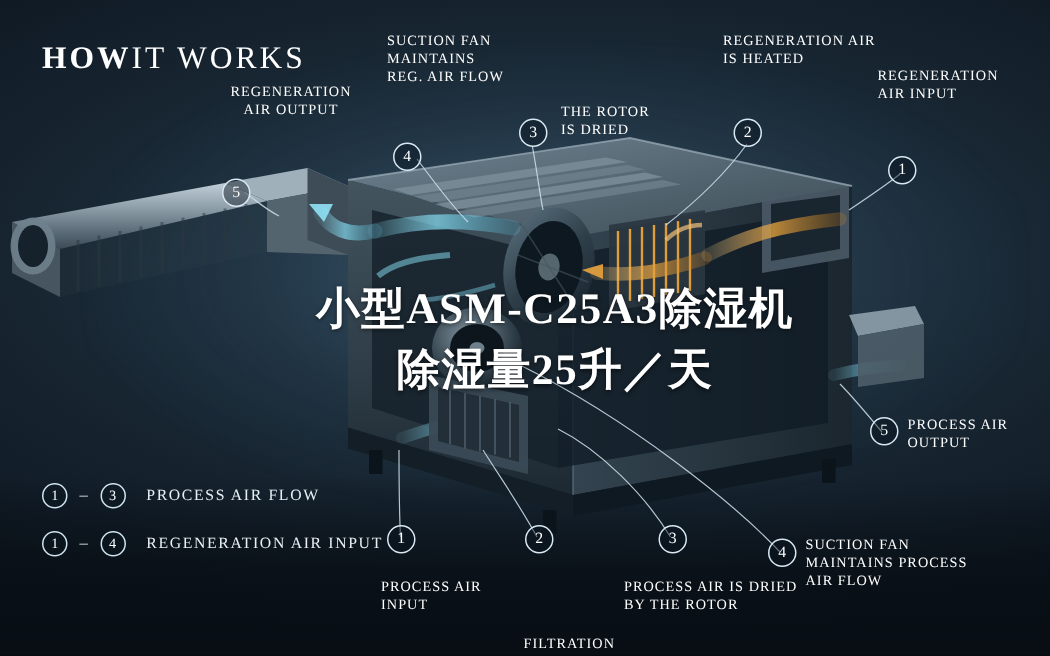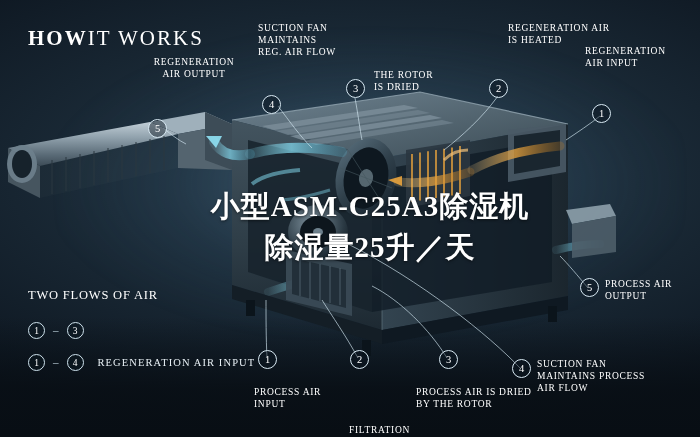--- a/index.html
+++ b/index.html
@@ -340,26 +340,26 @@
       <path d="M447 358 C 430 330, 400 300, 372 286"></path>
       <path d="M358 358 C 346 336, 332 316, 322 300"></path>
       <path d="M267 358 C 266 338, 266 316, 266 300"></path>
     </g>
   </svg>
 
   <div class="how-it-works">
     <b>HOW</b><span>IT WORKS</span>
   </div>
 
-  <div class="two-flows">TWO FLOWS OF AIR</div>
 
   <div class="legend-row r1">
     <span class="circ">1</span>
     <span class="dash">–</span>
     <span class="circ">3</span>
+    <span class="legend-label">PROCESS AIR FLOW</span>
   </div>
 
   <div class="legend-row r2">
     <span class="circ">1</span>
     <span class="dash">–</span>
     <span class="circ">4</span>
     <span class="legend-label">REGENERATION AIR INPUT</span>
   </div>
 
   <div class="marker" style="left:148px; top:119px;">5</div>
@@ -369,21 +369,21 @@
   <div class="marker" style="left:262px; top:95px;">4</div>
   <div class="callout lft" style="left:258px; top:22px; width:118px;">SUCTION FAN
 MAINTAINS
 REG. AIR FLOW</div>
 
   <div class="marker" style="left:346px; top:79px;">3</div>
   <div class="callout lft" style="left:374px; top:22px; width:104px;margin-top:47px;">THE ROTOR
 IS DRIED</div>
 
   <div class="marker" style="left:489px; top:79px;">2</div>
-  <div class="callout lft" style="left:508px; top:22px; width:128px;">REGENERATION AIR
+  <div class="callout lft" style="left:482px; top:22px; width:128px;">REGENERATION AIR
 IS HEATED</div>
 
   <div class="marker" style="left:592px; top:104px;">1</div>
   <div class="callout lft" style="left:585px; top:45px; width:100px;">REGENERATION
 AIR INPUT</div>
 
   <div class="marker" style="left:580px; top:278px;">5</div>
   <div class="callout lft" style="left:605px; top:278px; width:92px;">PROCESS AIR
 OUTPUT</div>
 

